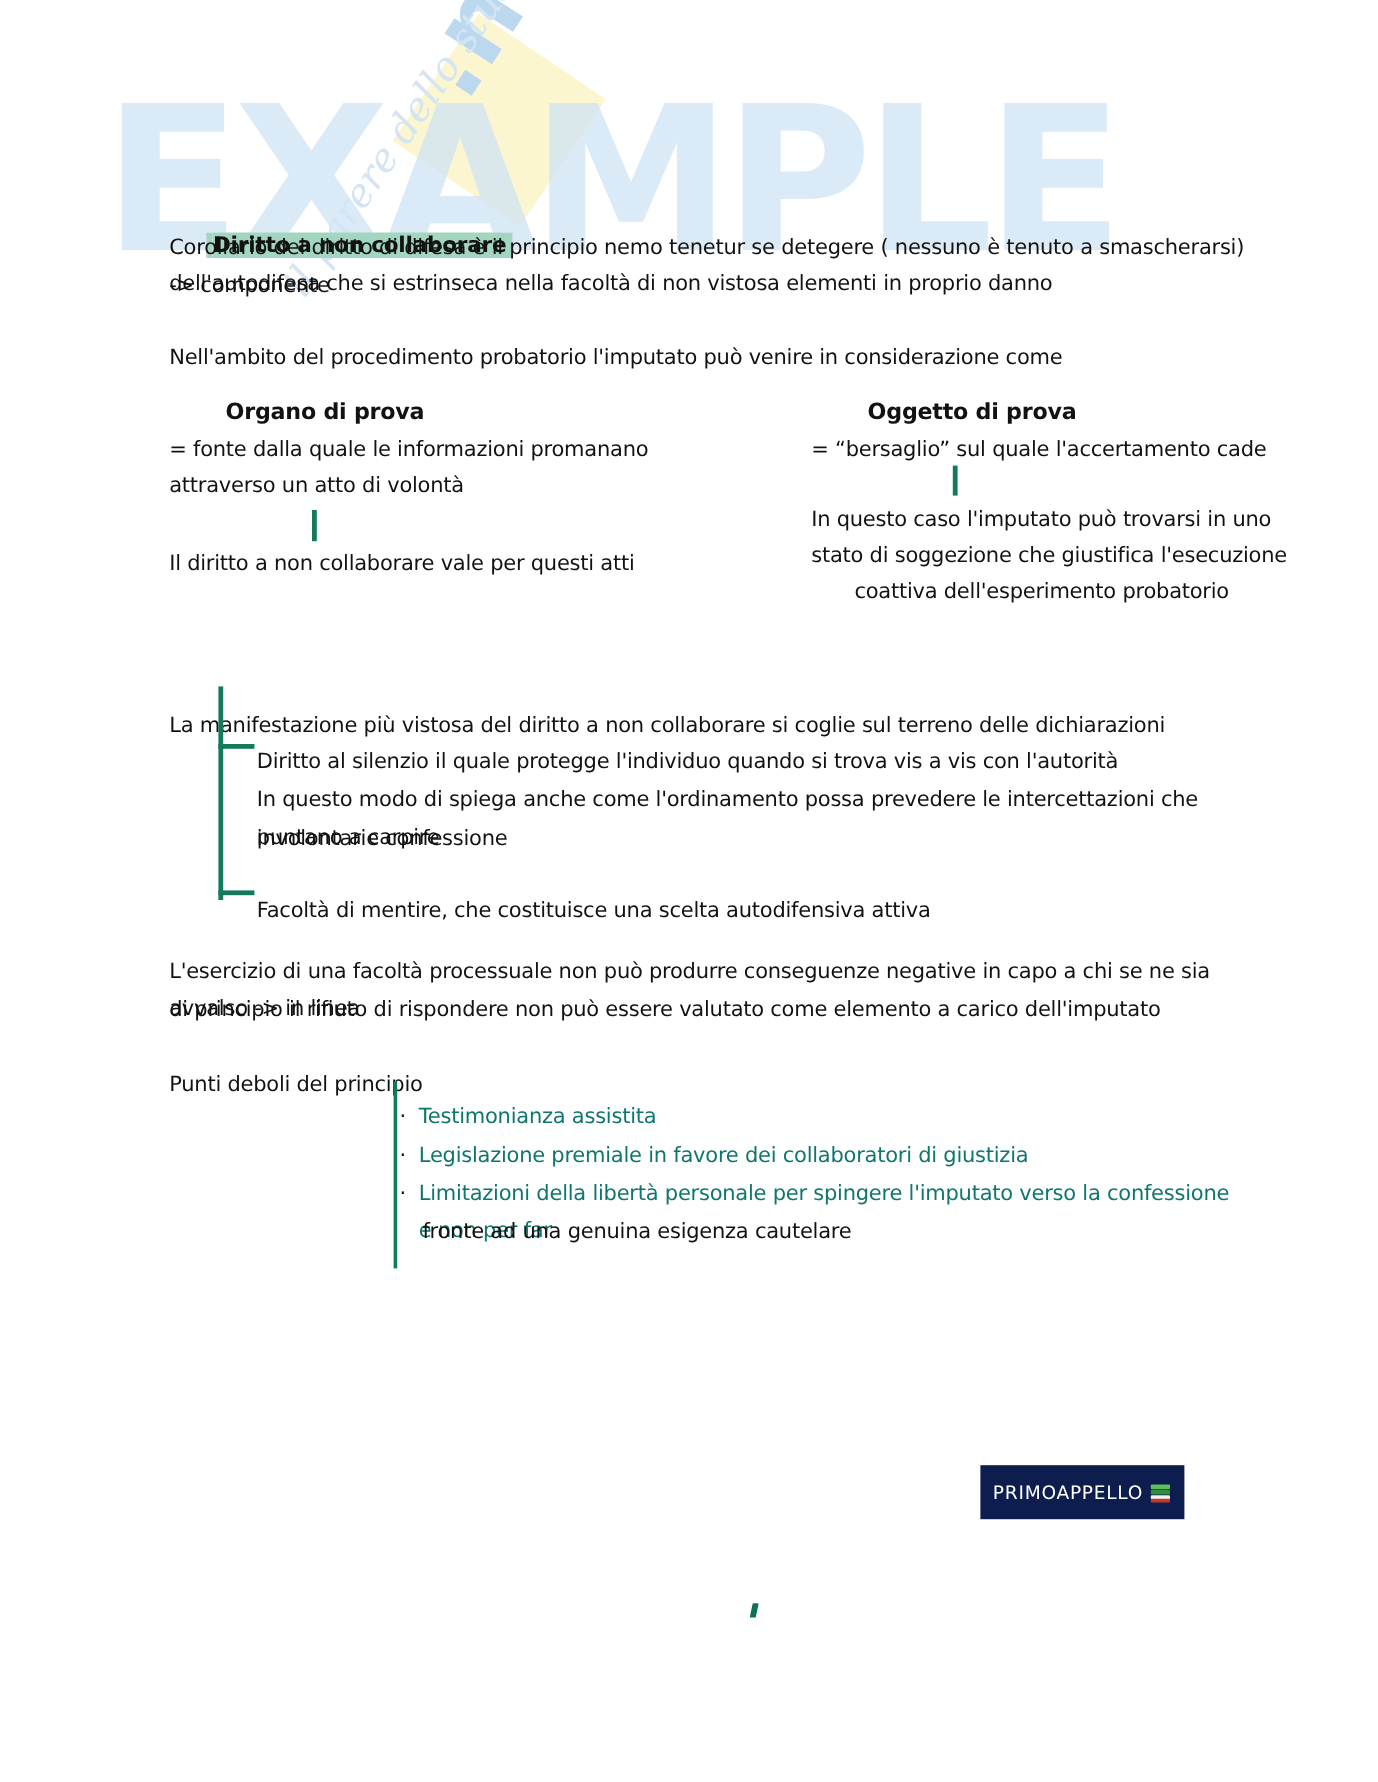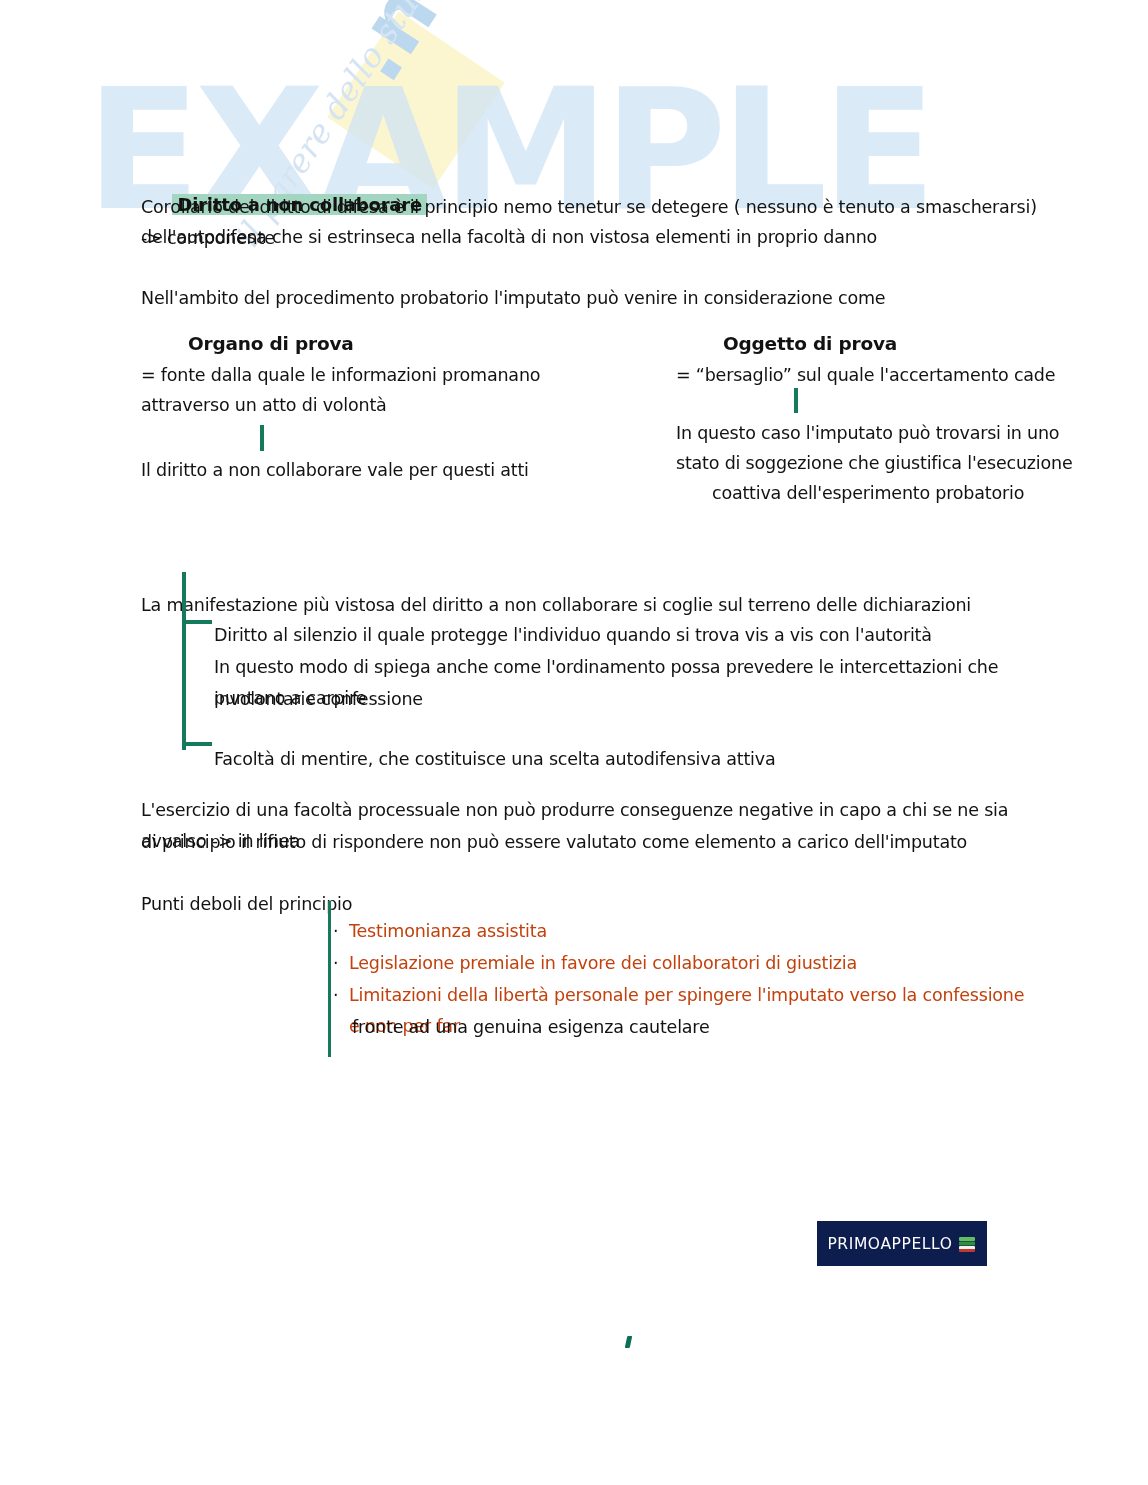--- a/index.html
+++ b/index.html
@@ -138,21 +138,21 @@
   .bullet-dot {
     width: 16px;
     flex: 0 0 16px;
     font-size: 17.5px;
     line-height: 31px;
     color: #121212;
   }
   .bullet-text {
     font-size: 17.5px;
     line-height: 31px;
-    color: #c2410c;
+    color: #0f766e;
     font-family: "DejaVu Sans", sans-serif;
     letter-spacing: -0.2px;
   }
 
   
   .badge {
     position: absolute;
     left: 817px;
     top: 1221px;
     width: 170px;

